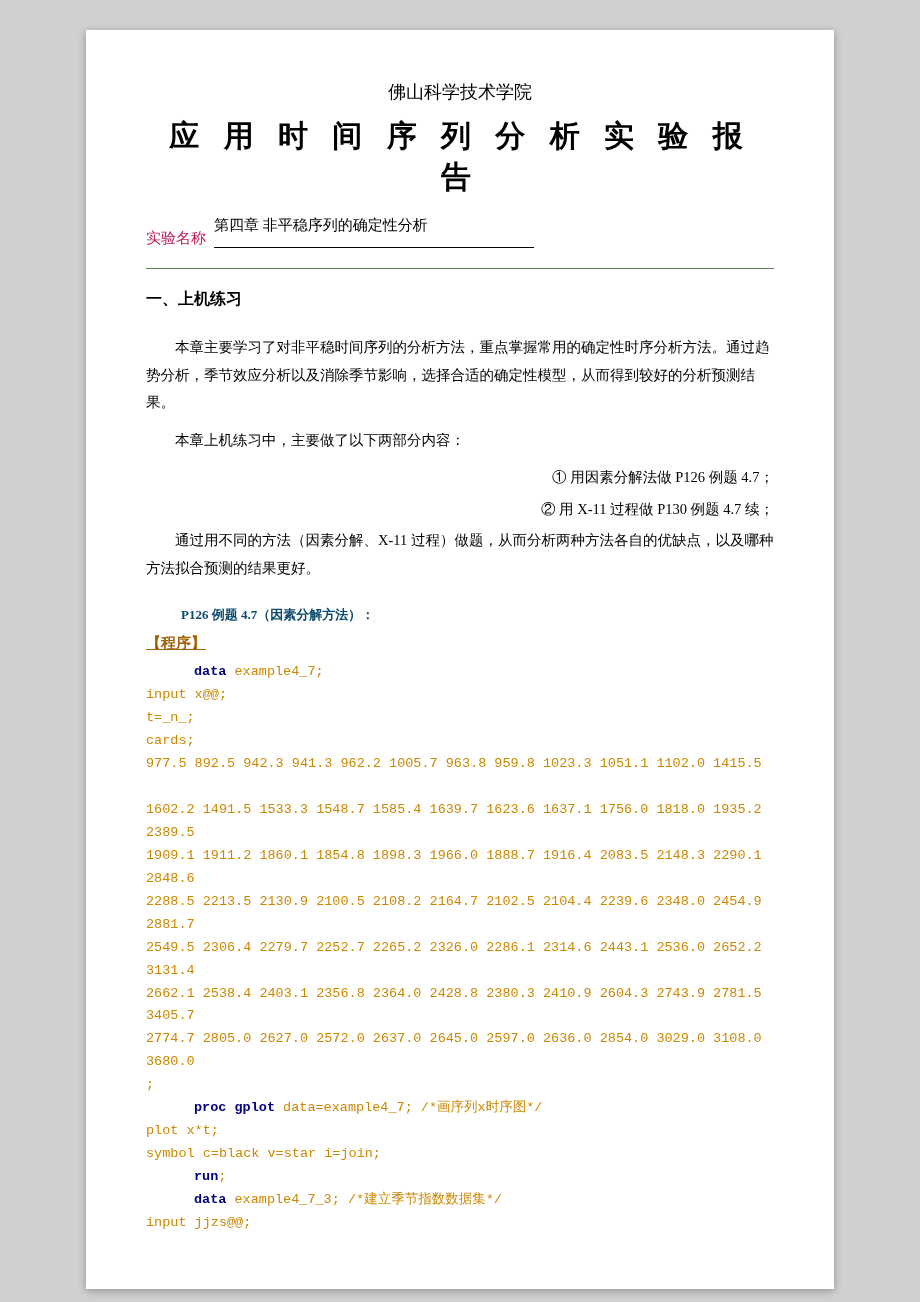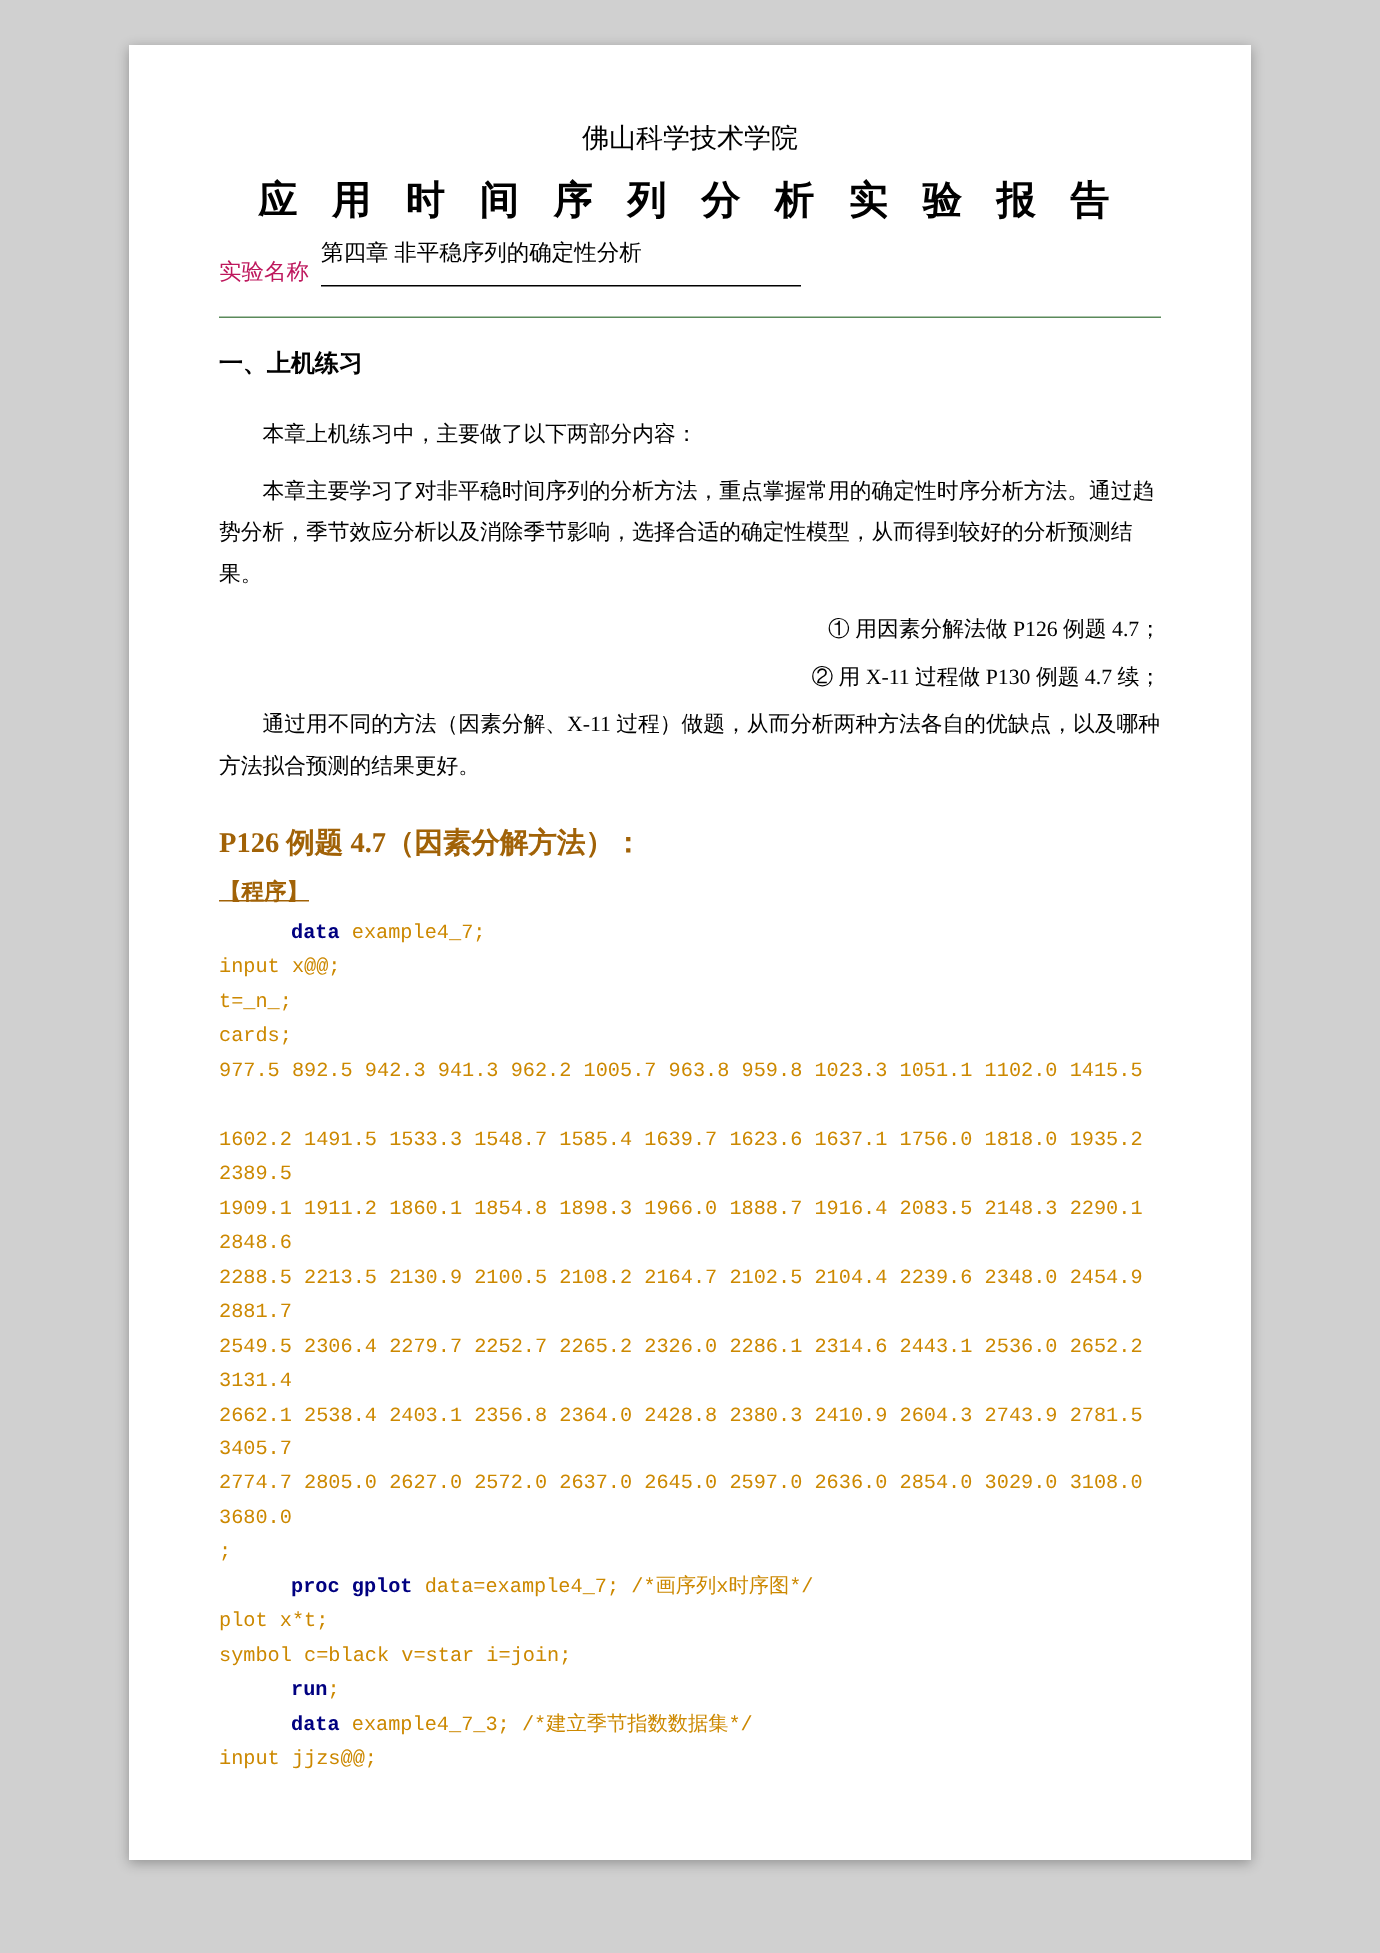--- a/index.html
+++ b/index.html
@@ -29,25 +29,25 @@
     .school-name {
       text-align: center;
       font-size: 18px;
       color: #000;
       margin-bottom: 12px;
       font-family: "SimSun", serif;
     }
 
     .report-title {
       text-align: center;
-      font-size: 26px;
+      font-size: 30px;
       font-weight: bold;
       color: #000;
       letter-spacing: 8px;
-      margin-bottom: 8px;
+      margin-bottom: 18px;
       font-family: "SimHei", "黑体", sans-serif;
     }
 
     .experiment-name-row {
       display: flex;
       align-items: flex-end;
       margin-bottom: 20px;
       font-size: 15px;
     }
 
@@ -89,25 +89,26 @@
     .list-item {
       font-size: 14.5px;
       color: #000;
       line-height: 1.9;
       text-indent: 3em;
       margin-bottom: 4px;
       text-align: right;
     }
 
     .subsection-title {
-      font-size: 19px;
+      font-size: 13px;
       font-weight: bold;
-      color: #a16207;
+      color: #0c4a6e;
       margin-top: 24px;
       margin-bottom: 10px;
+      margin-left: 35px;
     }
 
     .program-label {
       font-size: 15px;
       font-weight: bold;
       color: #a16207;
       margin-bottom: 8px;
       text-decoration: underline;
       
     }
@@ -148,23 +149,23 @@
 
   <div class="experiment-name-row">
     <span class="experiment-label">实验名称</span>
     <span class="experiment-value">第四章   非平稳序列的确定性分析</span>
   </div>
 
   <hr class="divider">
 
   <div class="section-title">一、上机练习</div>
 
+  <div class="paragraph">本章主要学习了对非平稳时间序列的分析方法，重点掌握常用的确定性时序分析方法。通过趋势分析，季节效应分析以及消除季节影响，选择合适的确定性模型，从而得到较好的分析预测结果。</div>
+
   <div class="paragraph">本章上机练习中，主要做了以下两部分内容：</div>
-
-  <div class="paragraph">本章主要学习了对非平稳时间序列的分析方法，重点掌握常用的确定性时序分析方法。通过趋势分析，季节效应分析以及消除季节影响，选择合适的确定性模型，从而得到较好的分析预测结果。</div>
 
   <div class="list-item">①  用因素分解法做 P126 例题 4.7；</div>
 
   <div class="list-item">②  用 X-11 过程做 P130 例题 4.7 续；</div>
 
   <div class="paragraph">通过用不同的方法（因素分解、X-11 过程）做题，从而分析两种方法各自的优缺点，以及哪种方法拟合预测的结果更好。</div>
 
   <div class="subsection-title">P126 例题 4.7（因素分解方法）：</div>
 
   <div class="program-label">【程序】</div>

